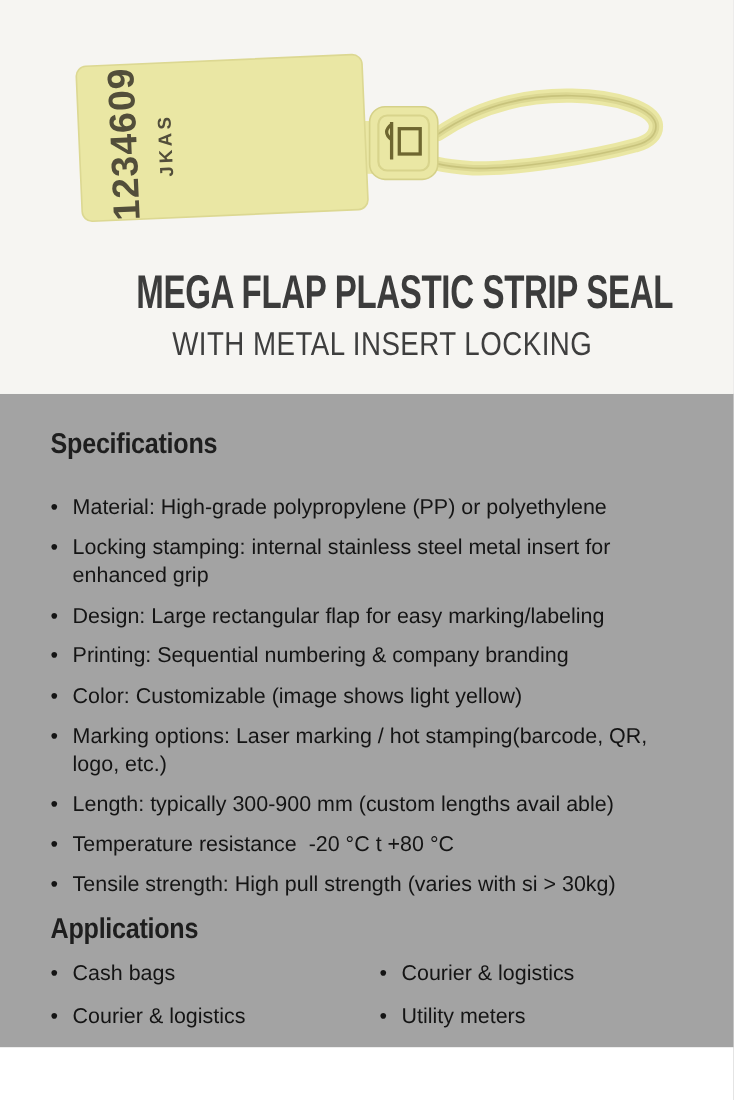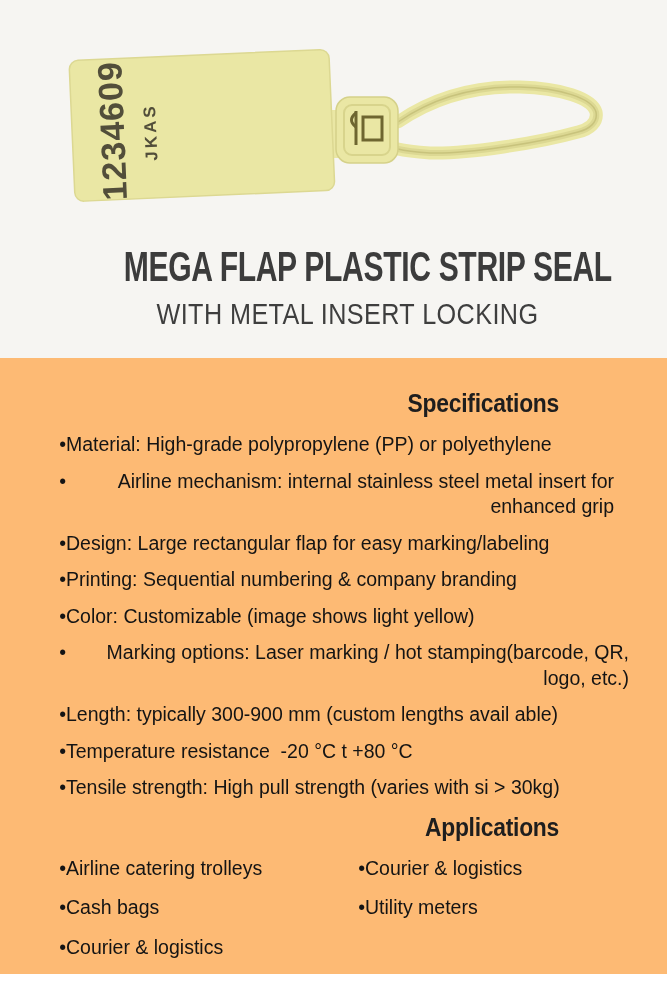--- a/index.html
+++ b/index.html
@@ -41,31 +41,31 @@
     font-weight: normal;
     color: #3e3e3e;
     letter-spacing: 0.5px;
     transform: scaleX(0.84);
     transform-origin: center;
     white-space: nowrap;
     line-height: 1.1;
   }
 
   
-  .content { padding: 30px 38px 0 46px; background: #fdba74; text-align: right; }
+  .content { padding: 30px 38px 0 46px; background: #a3a3a3; }
   .section-heading {
     font-size: 26px;
     font-weight: bold;
     color: #1e1e1e;
     letter-spacing: -0.3px;
     transform: scaleX(0.88);
     transform-origin: left center;
     white-space: nowrap;
   }
-  ul.bullet-list { list-style: none; margin-top: 13px; }
+  ul.bullet-list { list-style: none; margin-top: 30px; }
   ul.bullet-list li {
     display: flex;
     margin-bottom: 11px;
     font-size: 19.5px;
     line-height: 1.31;
     color: #141414;
   }
   ul.bullet-list li::before {
     content: "\2022";
     flex: 0 0 20px;
@@ -129,21 +129,21 @@
 
   <section class="content">
 
     <h3 class="section-heading">Specifications</h3>
 
     <ul class="bullet-list">
       <li class="one-line">
         <span>Material: High-grade polypropylene (PP) or polyethylene</span>
         </li>
       <li class="wrap-lock">
-        <span>Airline mechanism: internal stainless steel metal insert for enhanced grip</span>
+        <span>Locking stamping: internal stainless steel metal insert for enhanced grip</span>
         </li>
       <li class="one-line">
         <span>Design: Large rectangular flap for easy marking/labeling</span>
         </li>
       <li class="one-line">
         <span>Printing: Sequential numbering &amp; company branding</span>
         </li>
       <li class="one-line">
         <span>Color: Customizable (image shows light yellow)</span>
         </li>
@@ -159,23 +159,20 @@
       <li class="one-line">
         <span>Tensile strength: High pull strength (varies with si &gt; 30kg)</span>
         </li>
     </ul>
 
     <h3 class="section-heading apps-heading">Applications</h3>
 
     <div class="apps-grid">
       <ul class="bullet-list">
         <li class="one-line">
-          <span>Airline catering trolleys</span>
-          </li>
-        <li class="one-line">
           <span>Cash bags</span>
           </li>
         <li class="one-line">
           <span>Courier &amp; logistics</span>
           </li>
       </ul>
       <ul class="bullet-list">
         <li class="one-line">
           <span>Courier &amp; logistics</span>
           </li>

